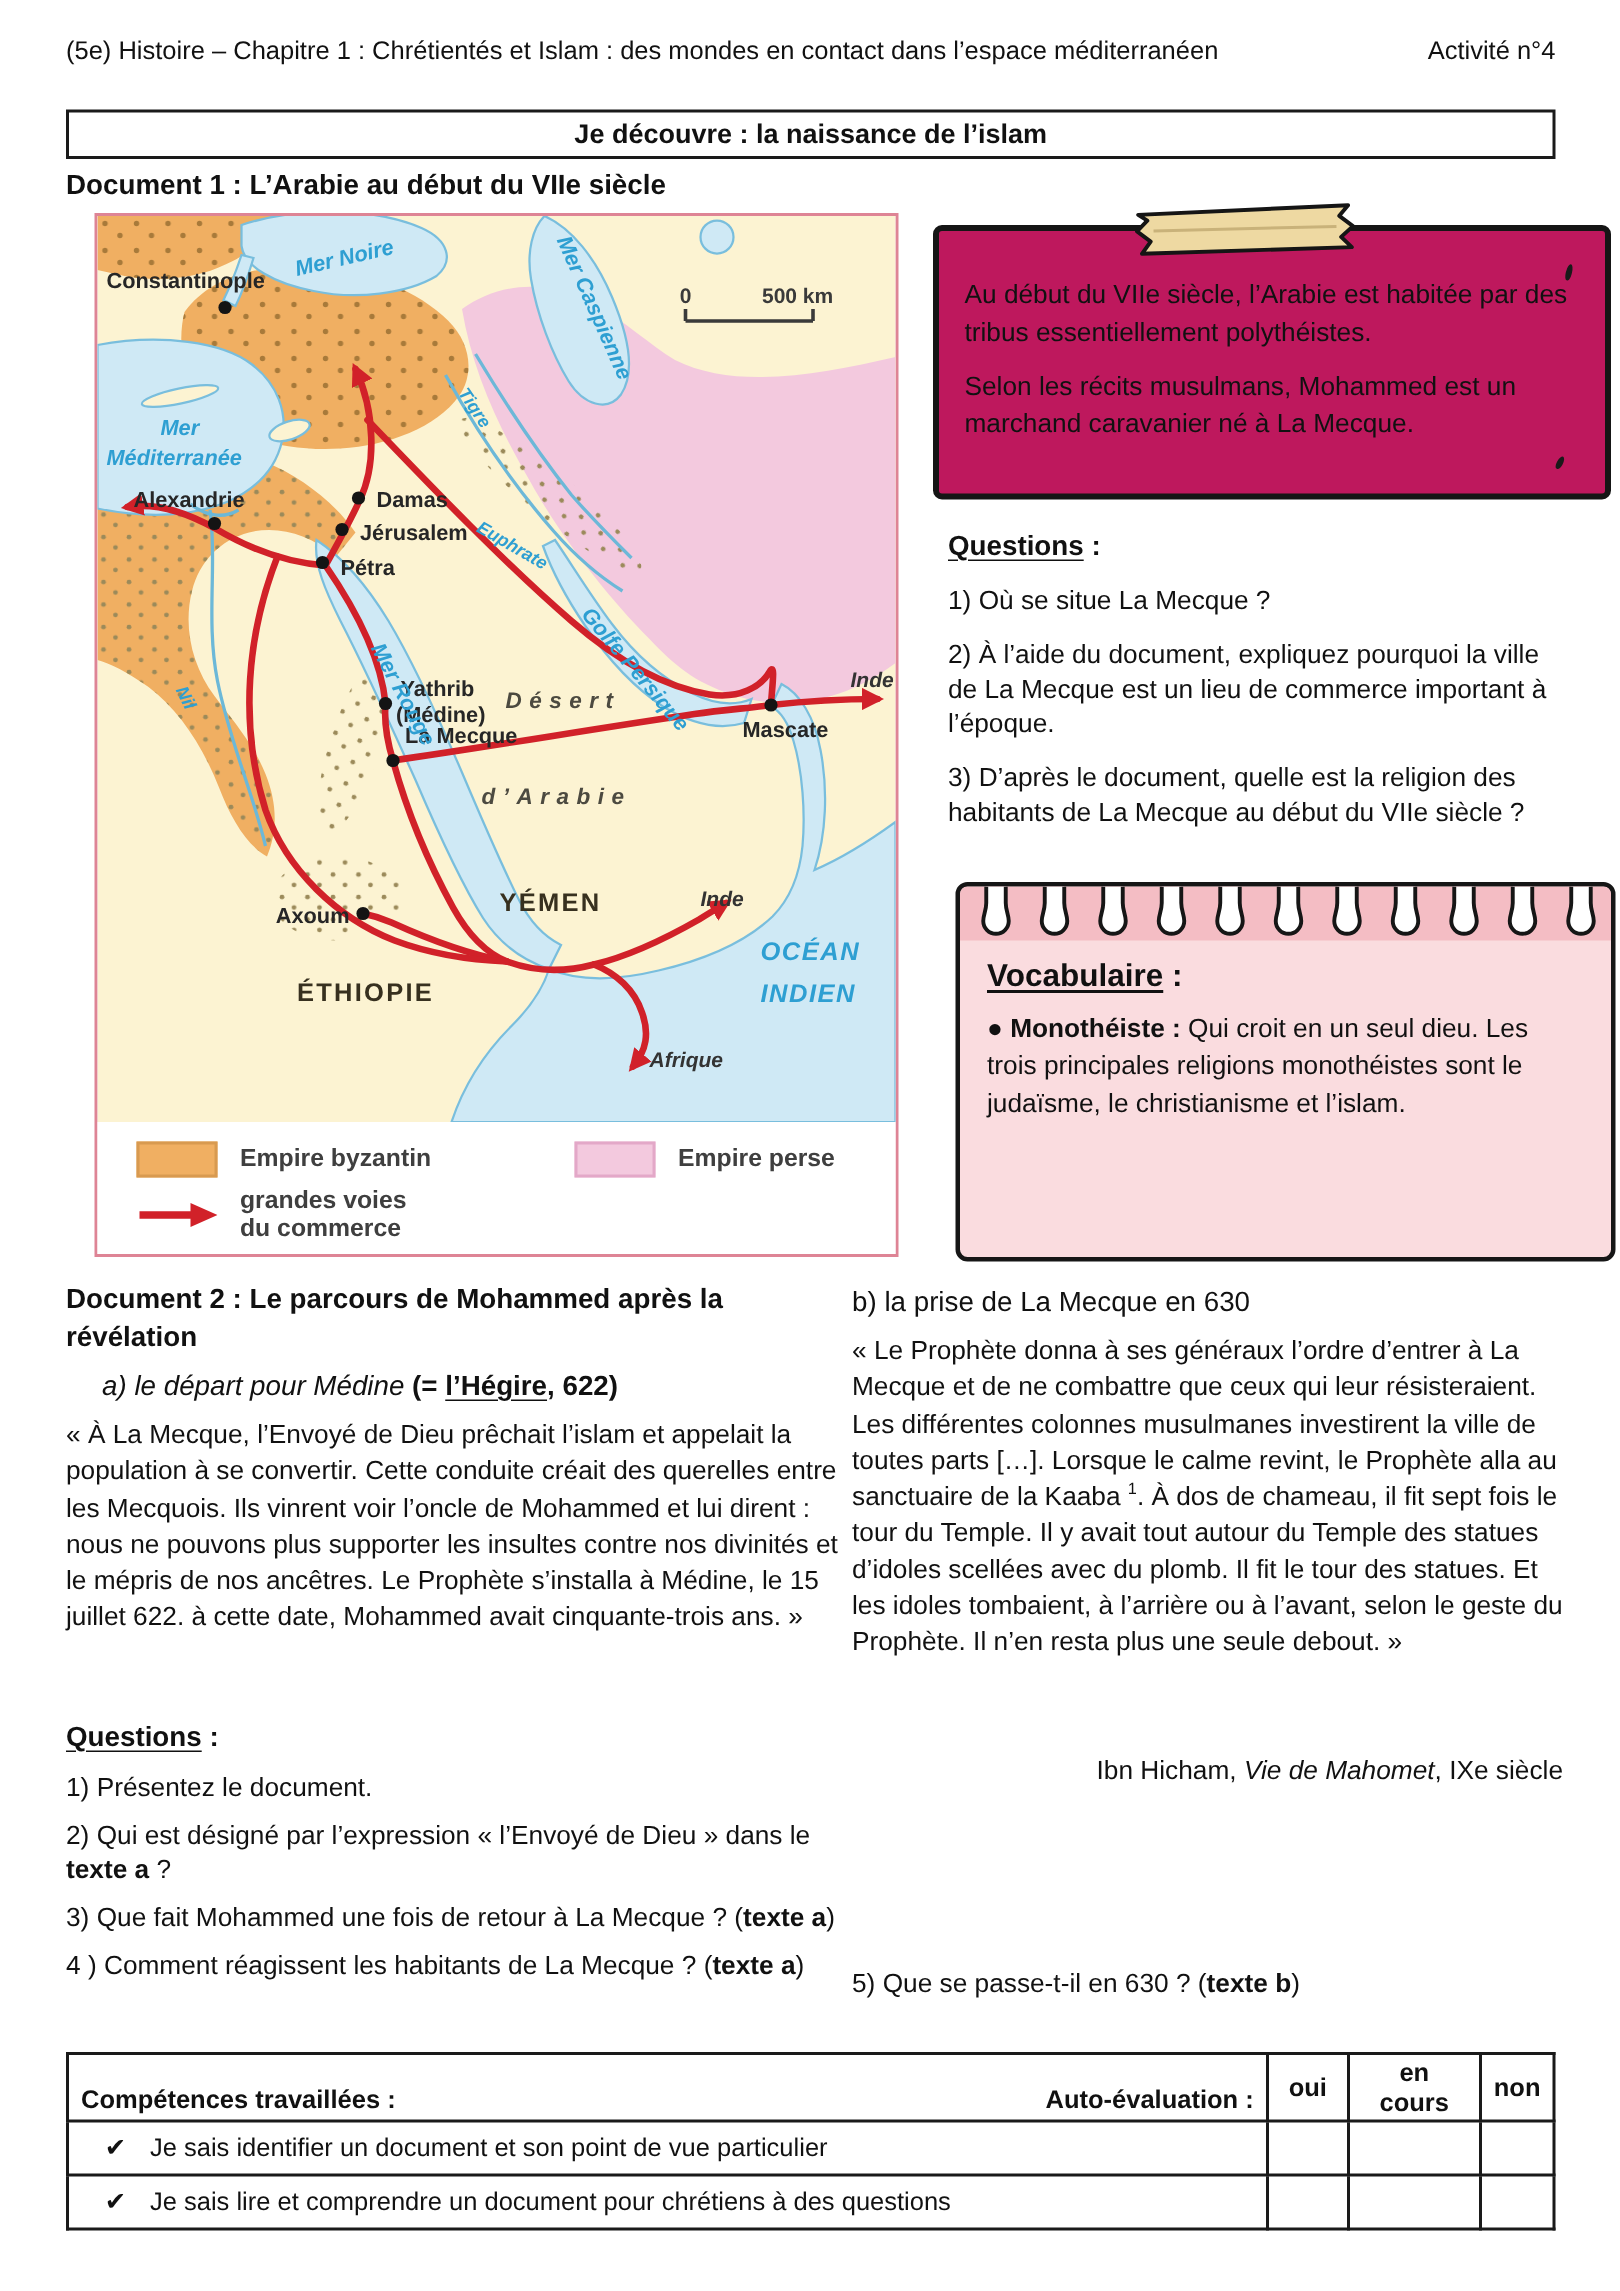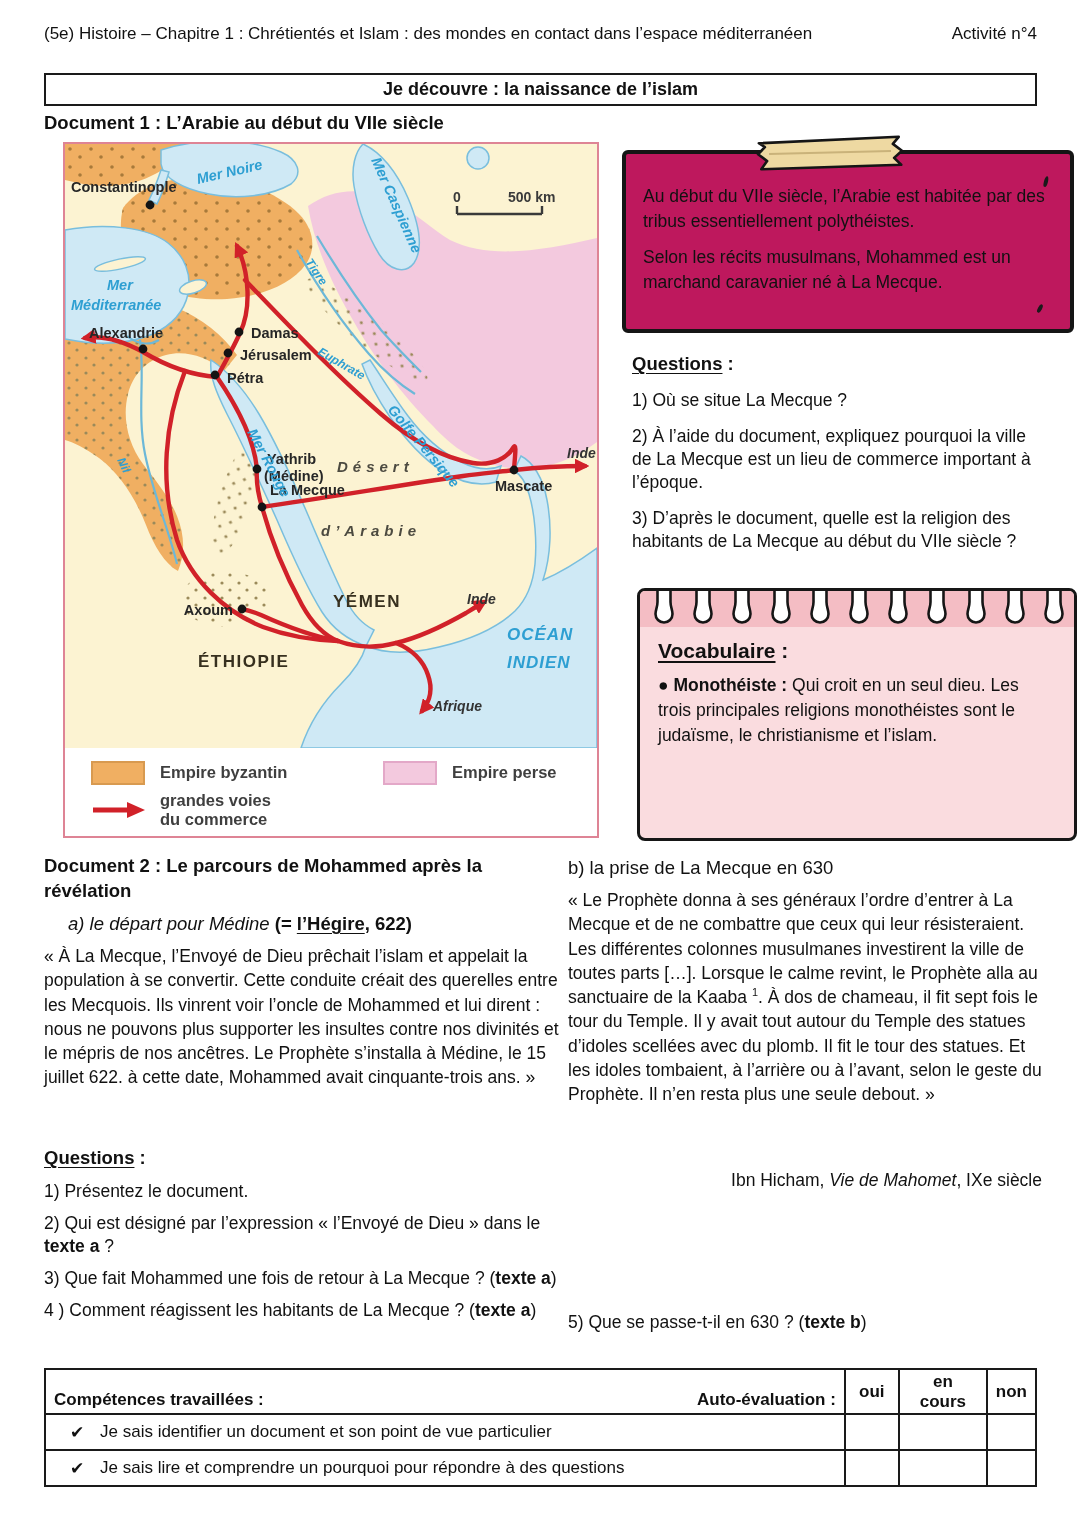--- a/index.html
+++ b/index.html
@@ -320,21 +320,21 @@
         </div>
       </td>
       <td></td>
       <td></td>
       <td></td>
     </tr>
     <tr>
       <td class="desc-cell">
         <div class="desc-flex">
           <span class="check">✔</span>
-          <span>Je sais lire et comprendre un pourquoi pour répondre à des questions</span>
+          <span>Je sais lire et comprendre un document pour chrétiens à des questions</span>
         </div>
       </td>
       <td></td>
       <td></td>
       <td></td>
     </tr>
   </tbody>
     </table>
 </div>
 

